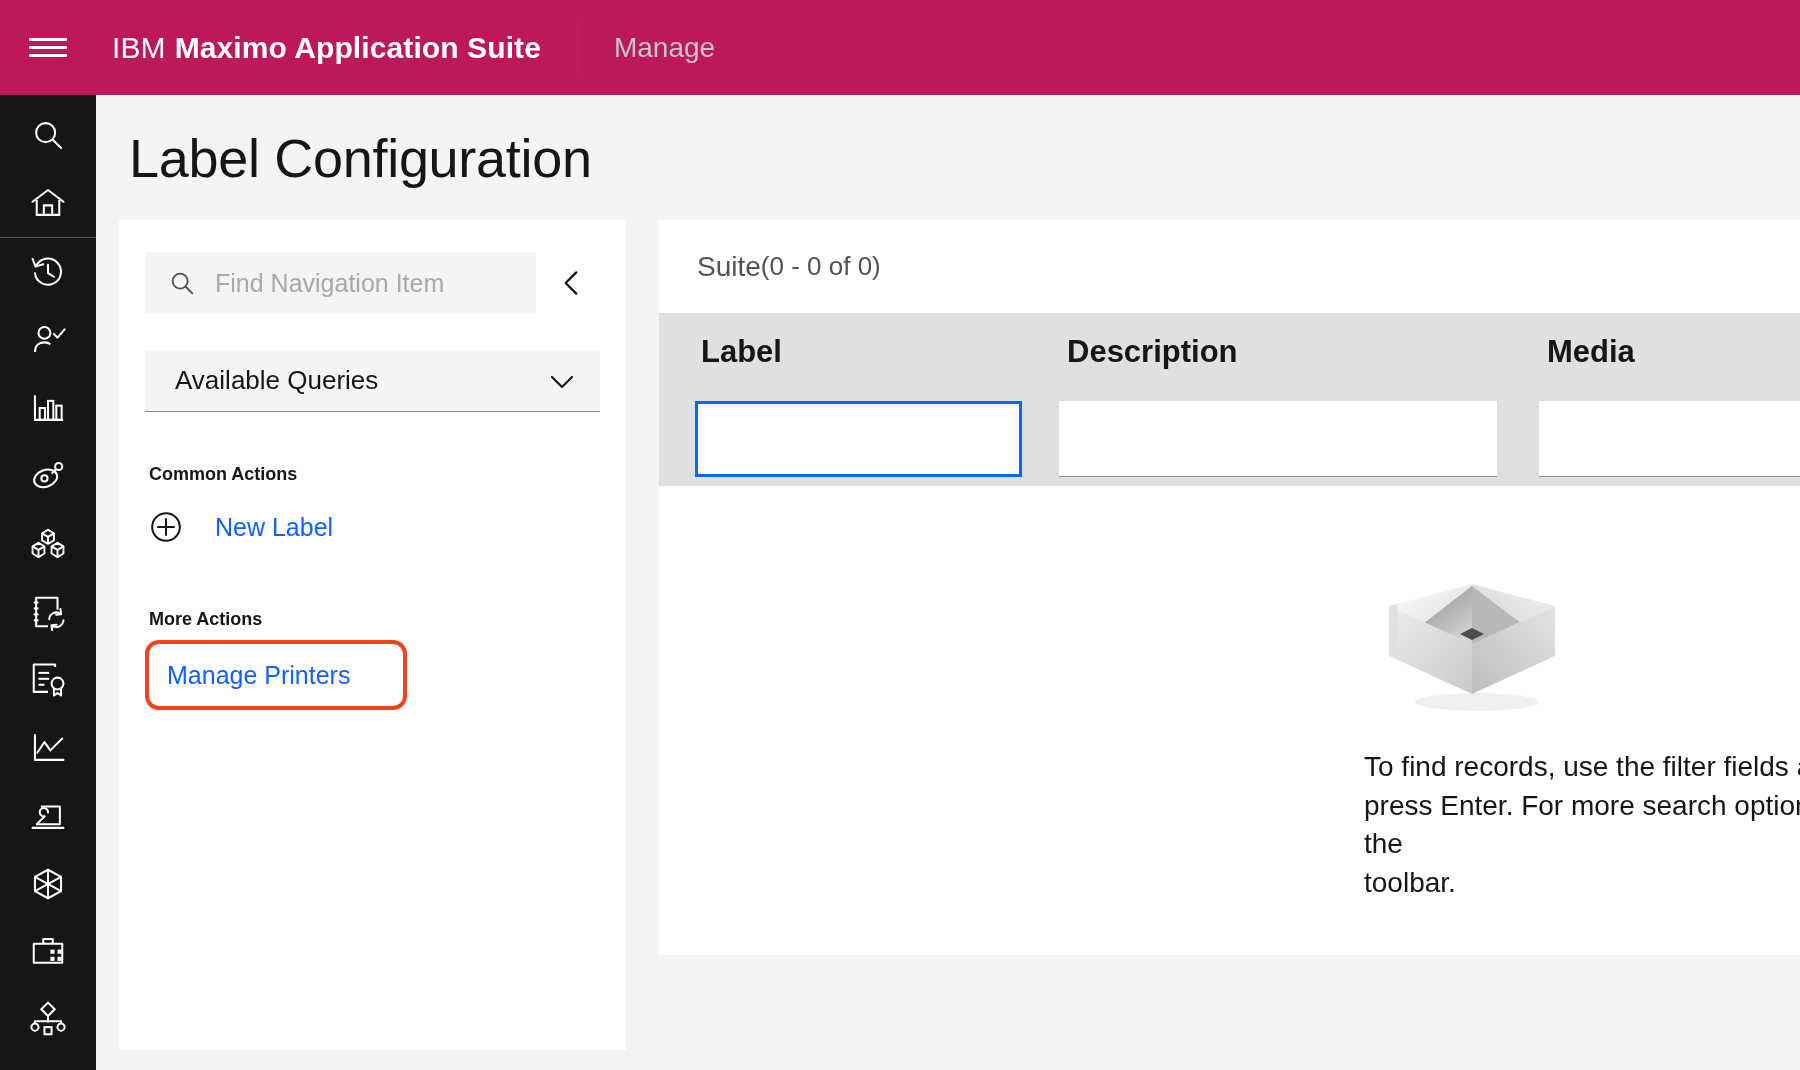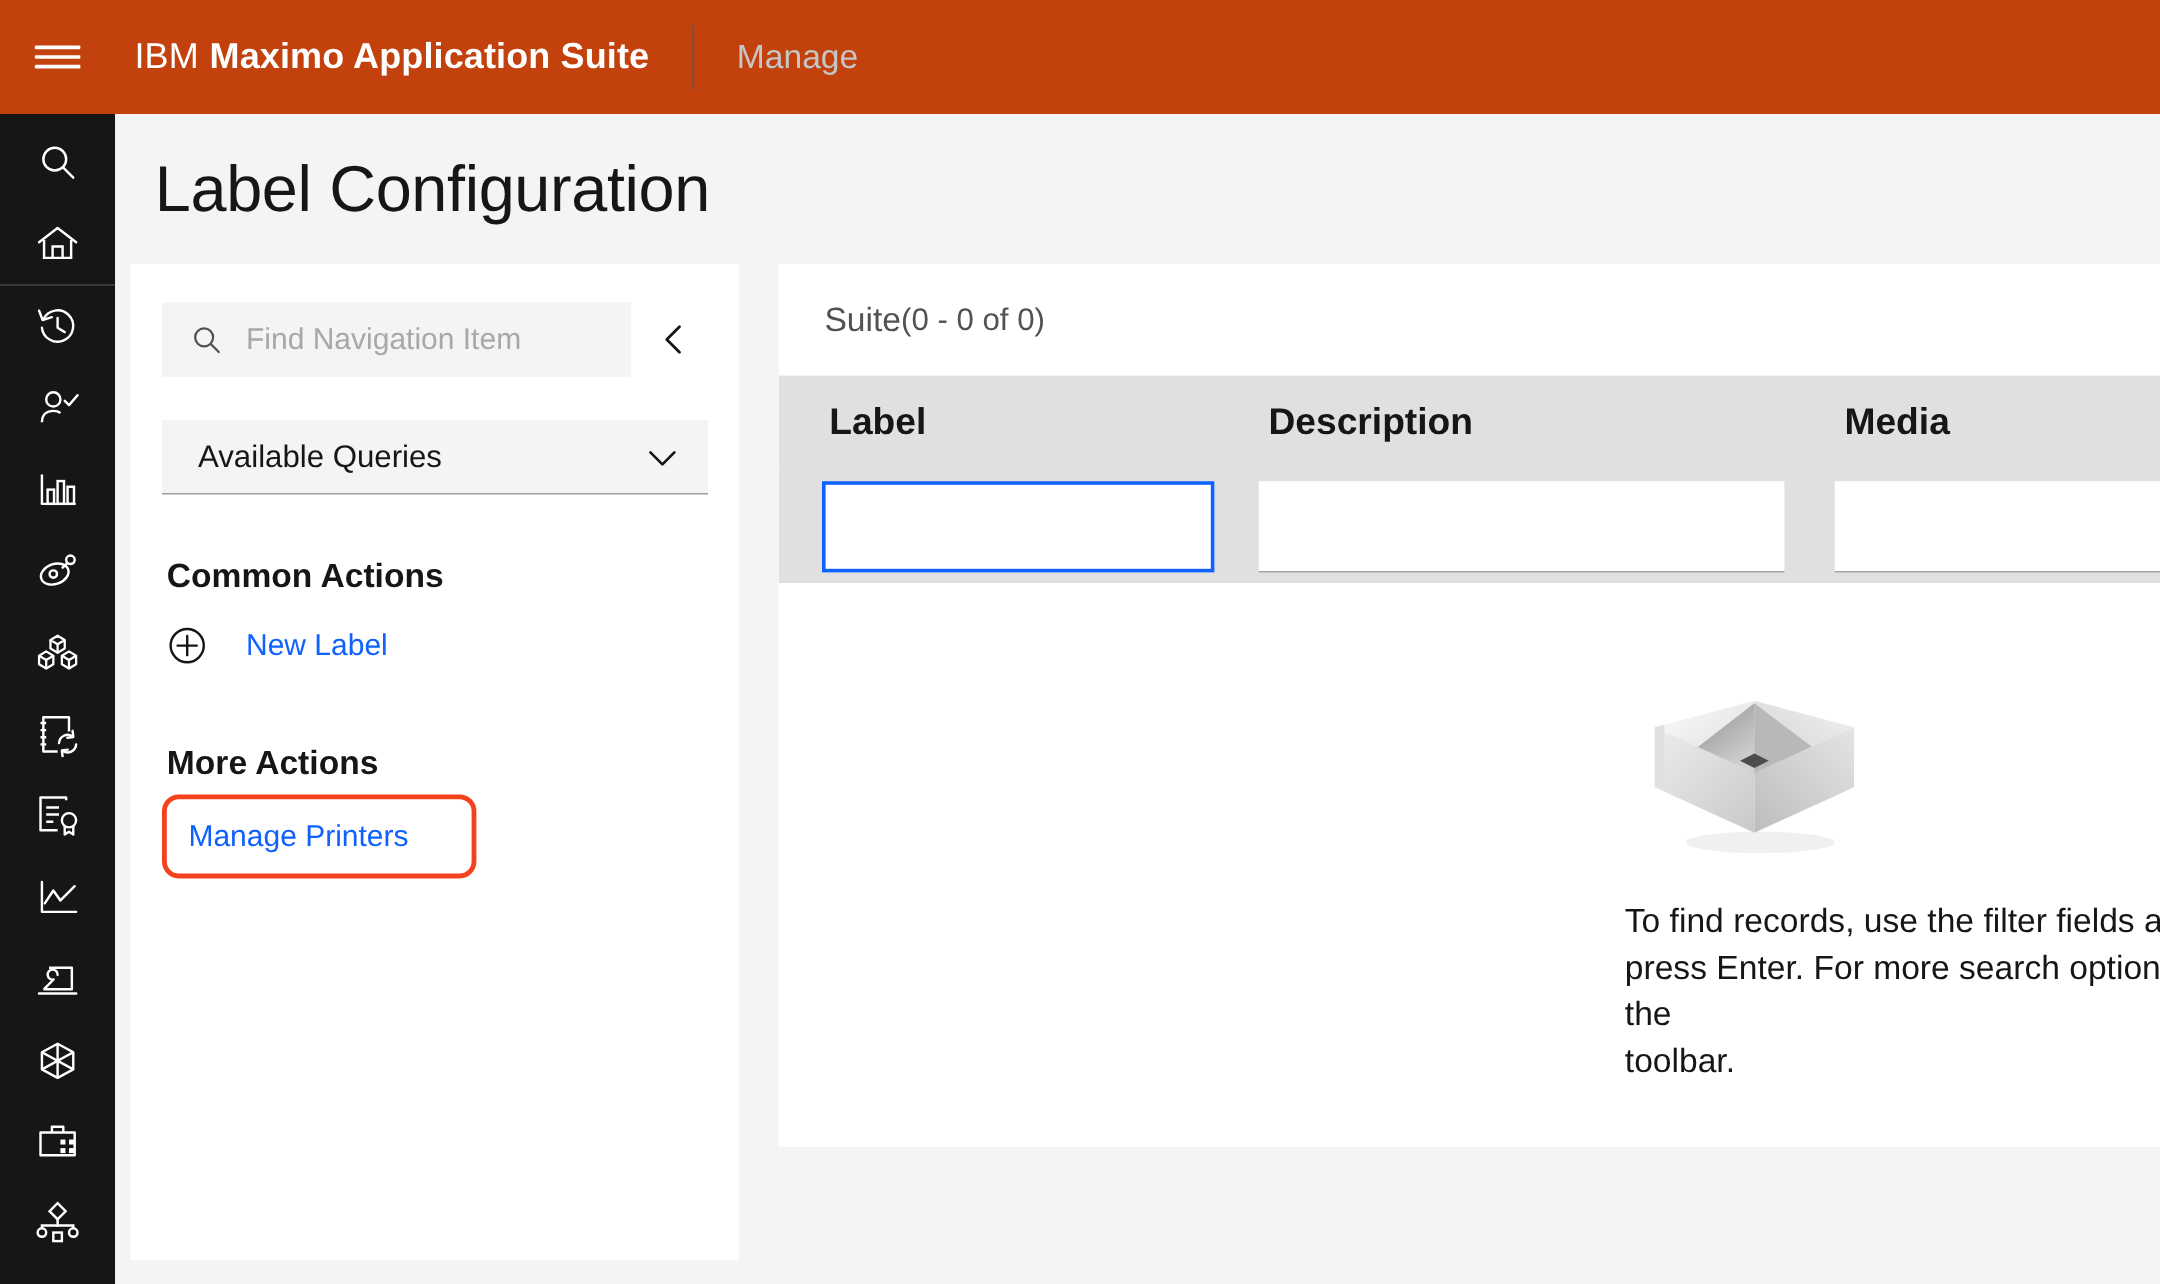--- a/index.html
+++ b/index.html
@@ -8,21 +8,21 @@
     overflow: hidden;
     background: #f4f4f4;
     font-family: "Liberation Sans", sans-serif;
     -webkit-font-smoothing: antialiased;
   }
 
   
   #app-header {
     position: absolute; top: 0; left: 0;
     width: 1800px; height: 95px;
-    background: #c2410c;
+    background: #be185d;
     display: flex; align-items: center;
   }
   #hamburger-button {
     width: 96px; height: 95px;
     display: flex; align-items: center; justify-content: center;
     cursor: pointer;
   }
   #hamburger-button .bar {
     display: block; width: 38px; height: 2.5px; background: #ffffff;
     margin: 5.5px 0; border-radius: 1px;
@@ -79,21 +79,21 @@
   }
   #page-title {
     font-size: 54px; font-weight: 300; color: #161616;
     letter-spacing: -0.3px;
   }
 
   #content-row {
     position: relative;
     display: flex;
     align-items: flex-start;
-    padding-left: 13px;
+    padding-left: 23px;
     justify-content: center;
   }
 
   
   #nav-panel {
     width: 507px;
     min-height: 830px;
     background: #ffffff;
     flex: 0 0 507px;
     padding-top: 32px;
@@ -133,21 +133,21 @@
     display: flex; align-items: center; justify-content: space-between;
     padding: 0 22px 0 30px;
     cursor: pointer;
     gap: 14px;
   }
   #queries-dropdown-label {
     font-size: 26px; color: #161616;
   }
 
   .nav-section-heading {
-    font-size: 28px; font-weight: 700; color: #161616;
+    font-size: 18px; font-weight: 700; color: #161616;
     margin: 52px 0 0 30px;
   }
   #common-actions-list { margin-top: 12px; }
   .nav-action-row {
     display: flex; align-items: center;
     height: 60px; padding-left: 30px; cursor: pointer;
   }
   .nav-action-row .action-icon {
     flex: 0 0 auto; width: 34px; height: 34px;
     display: flex; align-items: center; justify-content: center;

